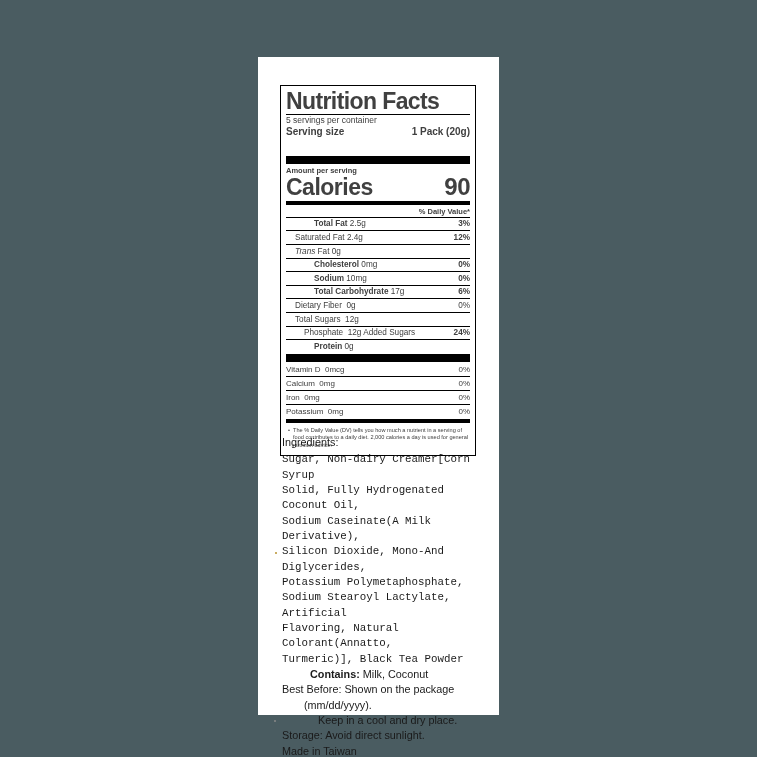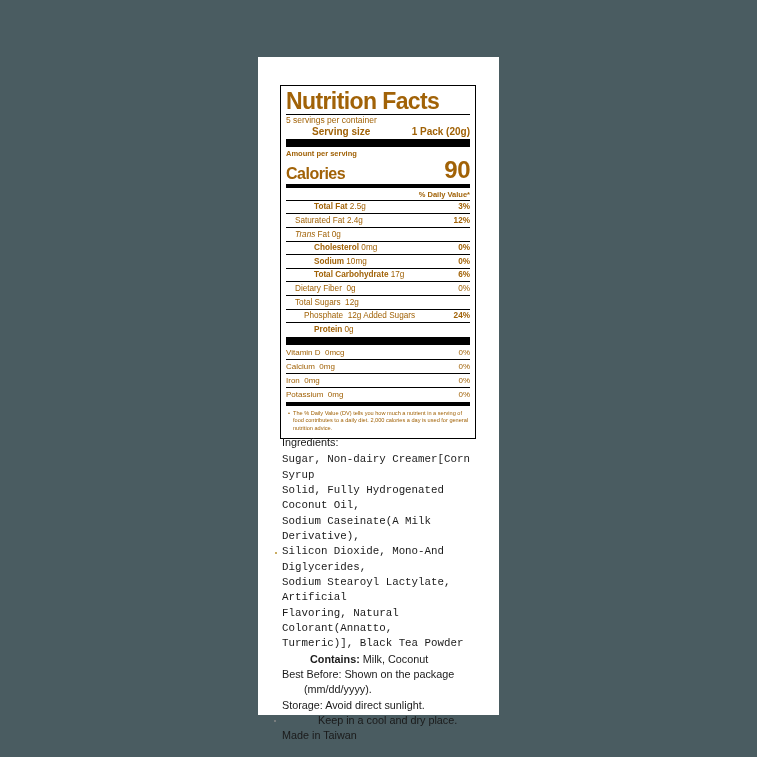--- a/index.html
+++ b/index.html
@@ -25,21 +25,21 @@
   .nf-panel {
     position: absolute;
     left: 22px;
     top: 28px;
     width: 196px;
     background: #ffffff;
     border: 1px solid #000;
     box-sizing: border-box;
     padding: 3px 5px 3px 5px;
     font-family: "Liberation Sans", sans-serif;
-    color: #a16207;
+    color: #404040;
   }
   .nf-title {
     font-size: 23px;
     font-weight: bold;
     letter-spacing: -0.6px;
     line-height: 1.05;
     margin: 0 0 1px 0;
   }
   .rule-thick {
     border-bottom: 8px solid #000;
@@ -59,37 +59,36 @@
   }
   .servings {
     font-size: 8.5px;
     line-height: 1.25;
   }
   .serving-size {
     display: flex;
     justify-content: space-between;
     font-size: 10px;
     font-weight: bold;
-    padding-bottom: 1px;
-    margin-left: 26px;
+    padding-bottom: 18px;
   }
   .amount-per {
     font-size: 7.5px;
     font-weight: bold;
     padding-top: 1px;
   }
   .calories-row {
     display: flex;
     align-items: flex-end;
     justify-content: space-between;
     line-height: 1;
     padding-bottom: 1px;
   }
   .calories-label {
-    font-size: 16px;
+    font-size: 23px;
     font-weight: bold;
     letter-spacing: -0.5px;
   }
   .calories-value {
     font-size: 24px;
     font-weight: bold;
     letter-spacing: -0.5px;
   }
   .dv-header {
     text-align: right;
@@ -310,31 +309,32 @@
     <div class="dot-mark"></div>
     <div class="dot-mark2"></div>
 
     <div class="ing-title">Ingredients:</div>
 
     <div class="ing-body">
       <span class="ing-line">Sugar, Non-dairy Creamer[Corn Syrup</span>
       <span class="ing-line">Solid, Fully Hydrogenated Coconut Oil,</span>
       <span class="ing-line">Sodium Caseinate(A Milk Derivative),</span>
       <span class="ing-line">Silicon Dioxide, Mono-And Diglycerides,</span>
+      <span class="ing-line">Potassium Polymetaphosphate,</span>
       <span class="ing-line">Sodium Stearoyl Lactylate, Artificial</span>
       <span class="ing-line">Flavoring, Natural Colorant(Annatto,</span>
       <span class="ing-line">Turmeric)], Black Tea Powder</span>
     </div>
 
     <div>
       <span class="bold">Contains:</span><span> Milk, Coconut</span>
     </div>
 
     <div>Best Before: Shown on the package</div>
     <div><span class="indent-txt">(mm/dd/yyyy).</span></div>
 
+    <div><span class="indent-txt2">Keep in a cool and dry place.</span></div>
     <div>Storage: Avoid direct sunlight.</div>
-    <div><span class="indent-txt2">Keep in a cool and dry place.</span></div>
 
     <div>Made in Taiwan</div>
   </div>
 
 </div>
 
 </body></html>

